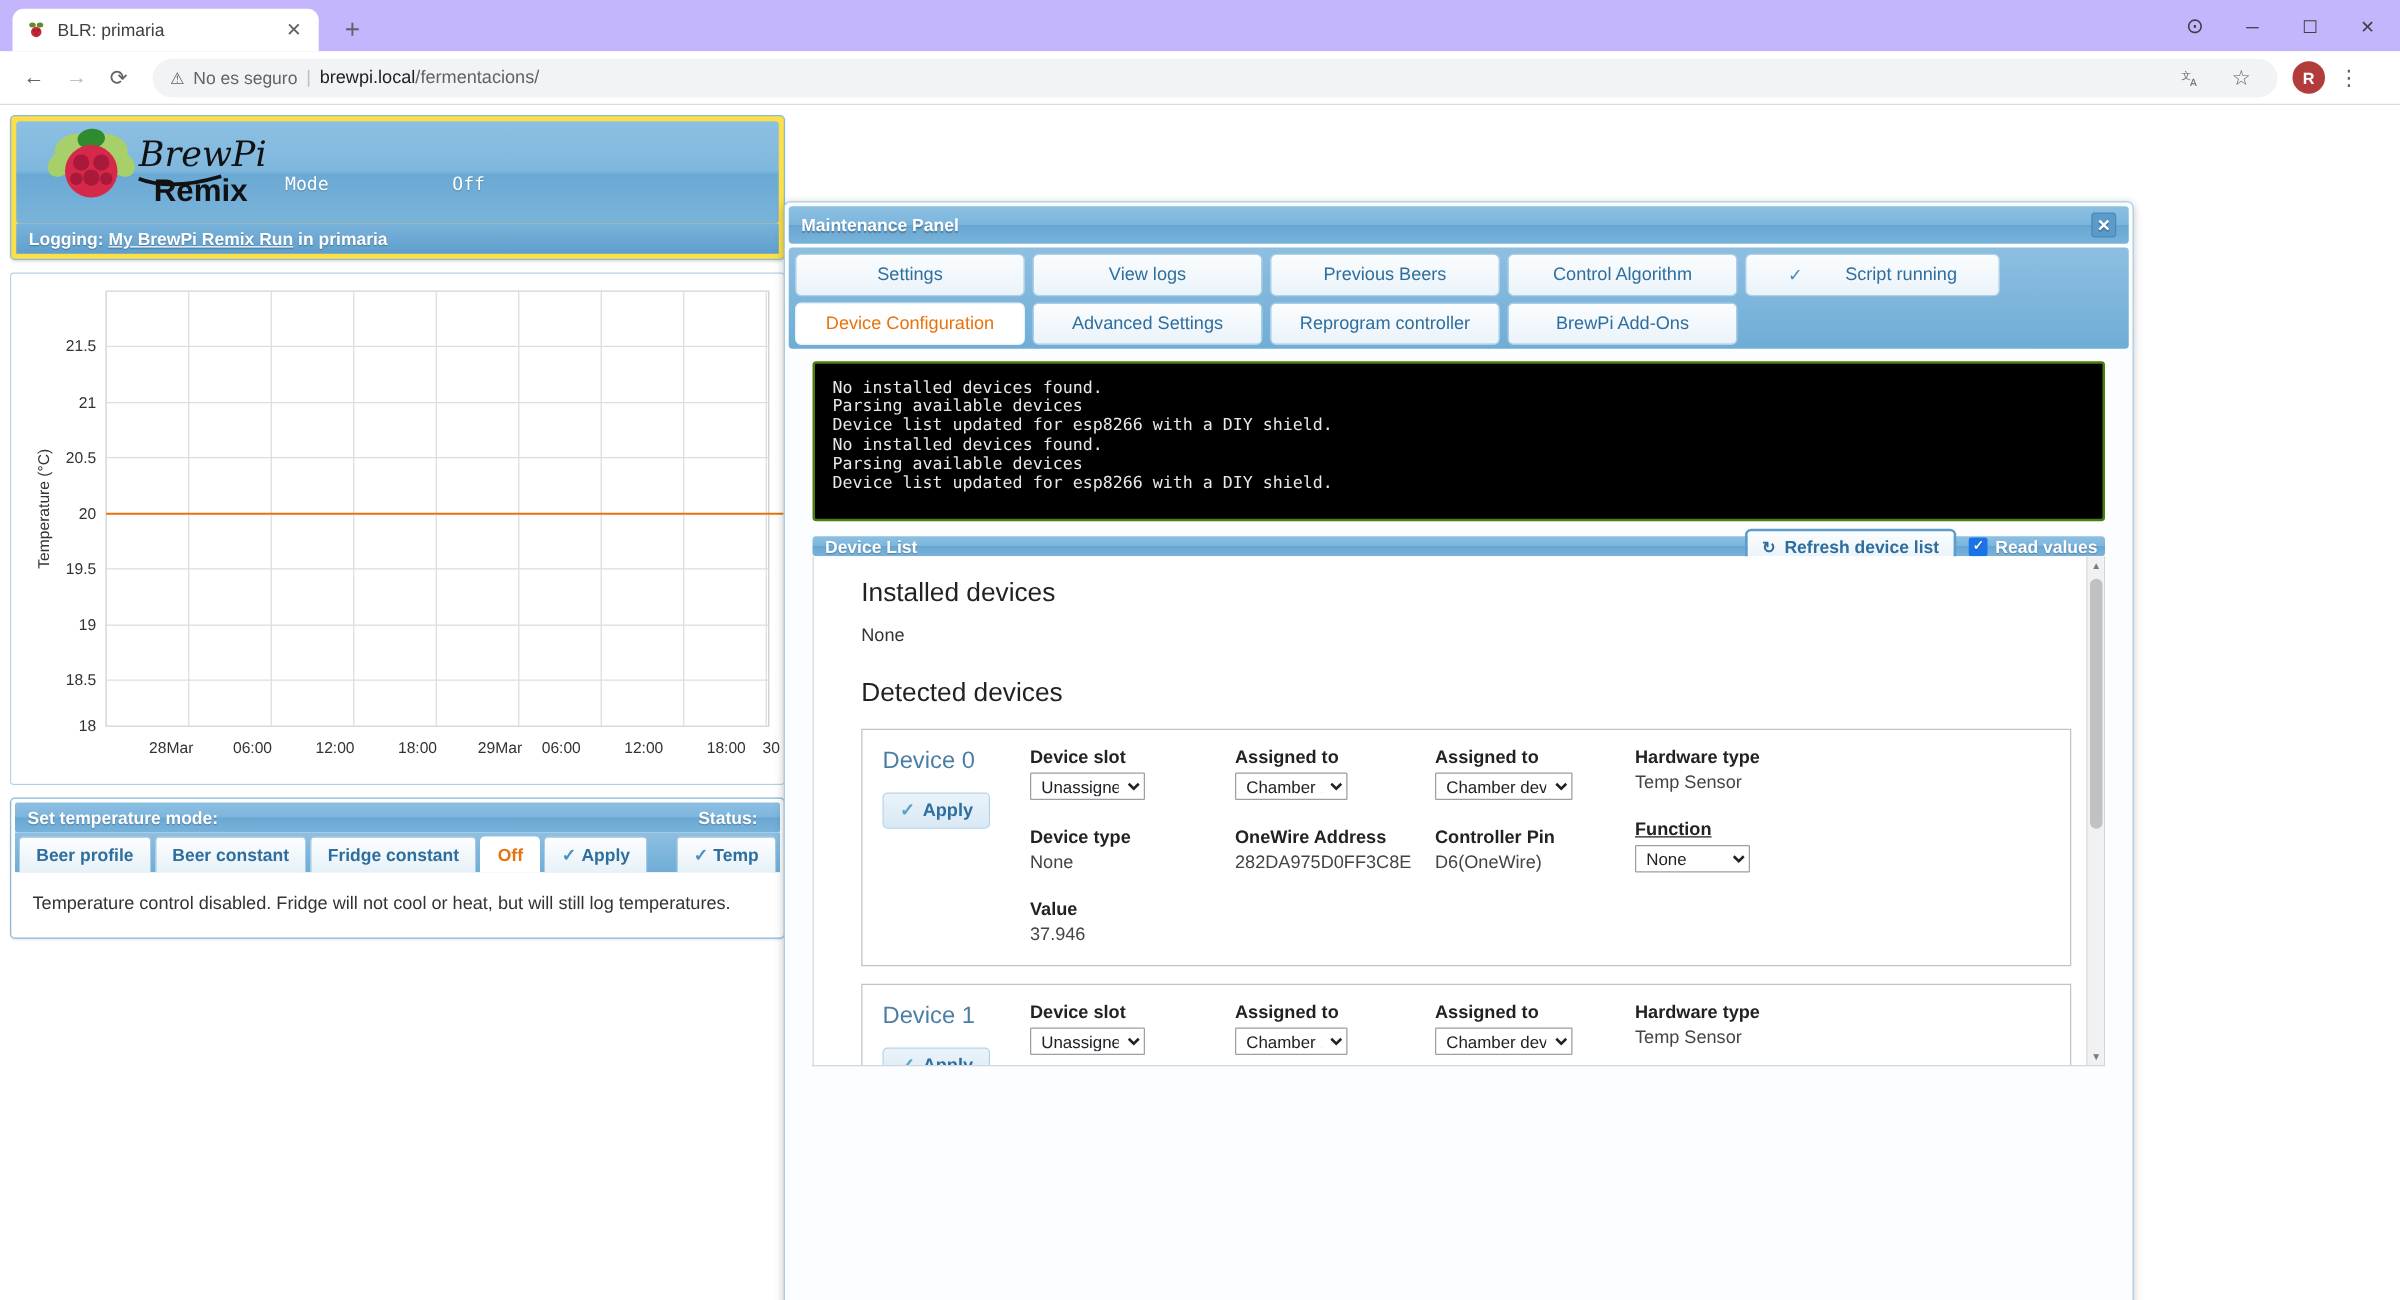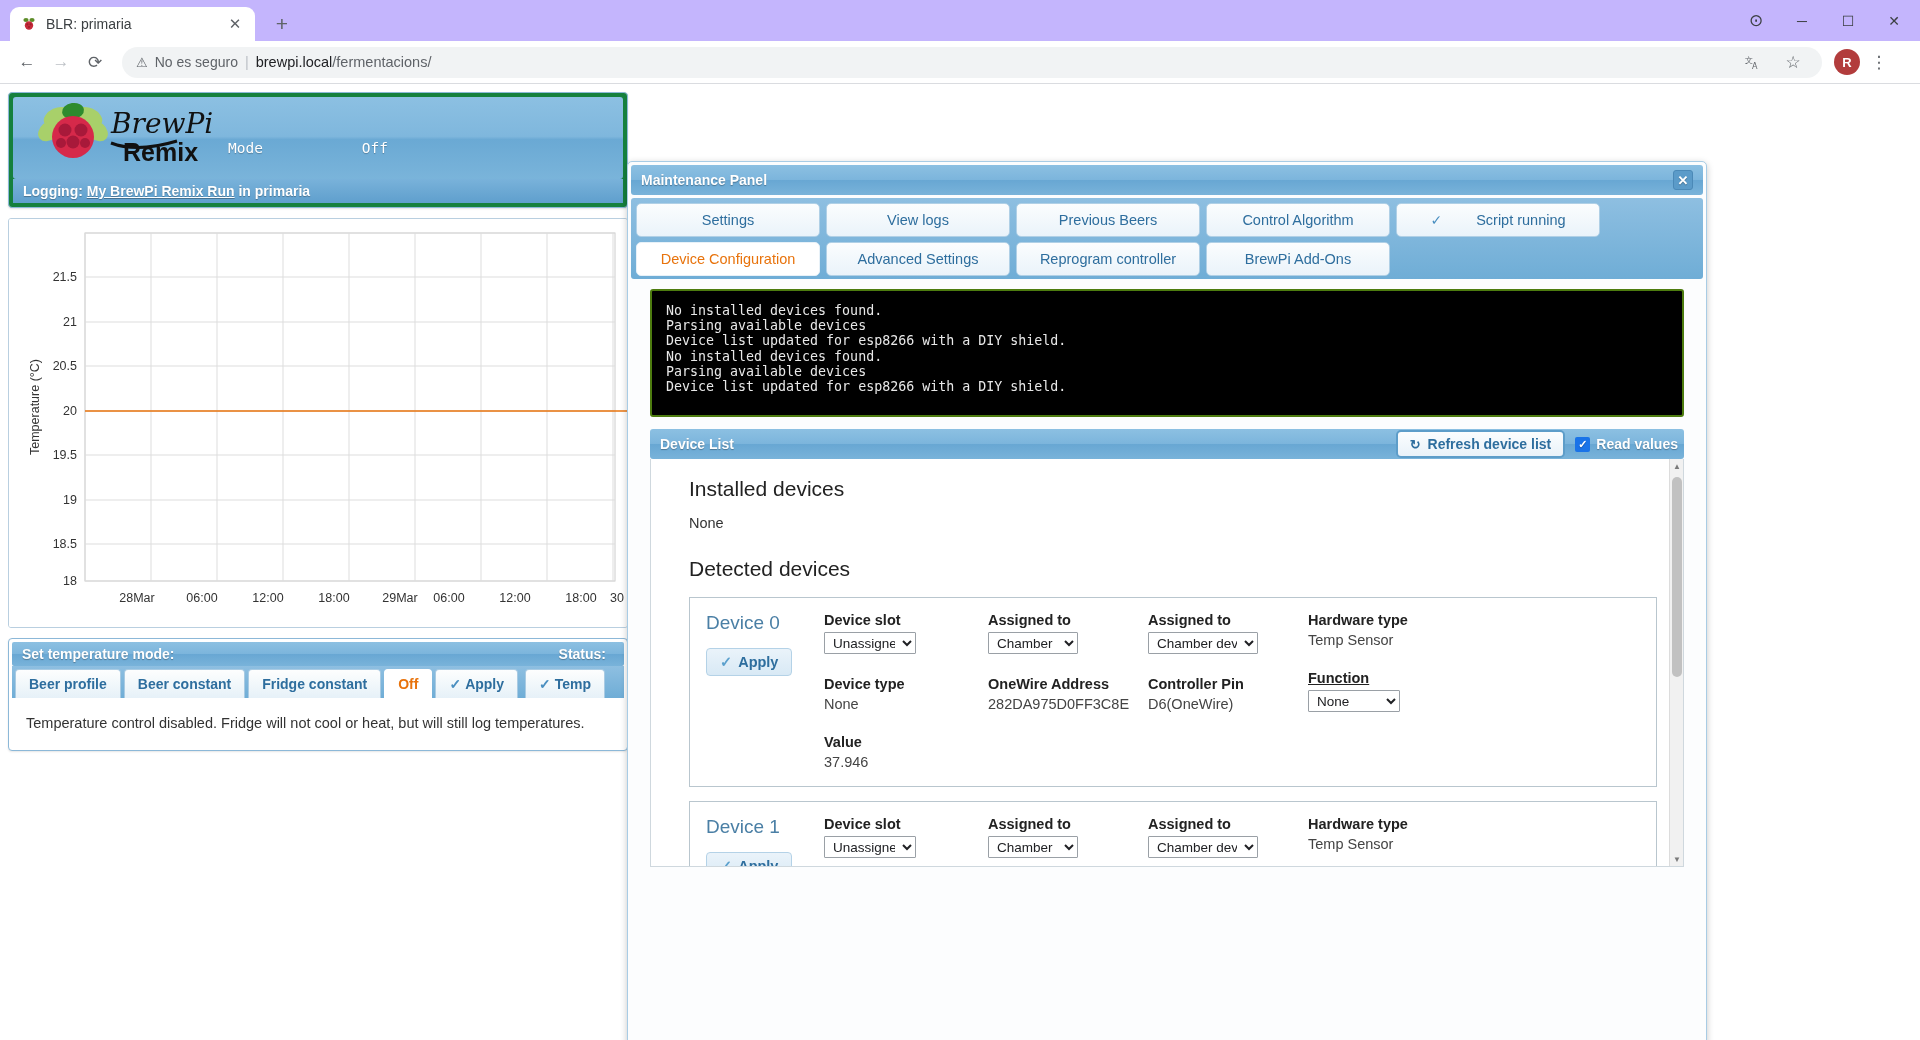--- a/index.html
+++ b/index.html
@@ -76,21 +76,21 @@
     justify-content: center; font-weight: bold;
   }
 
   
   .page { position: relative; width: 1920px; height: 956px; background: #fff; }
 
   
   .left-col { position: absolute; left: 8px; top: 8px; width: 620px; }
 
   .beer-panel {
-    border: 1px solid #8cb8d8; border-radius: 4px; background: #15803d;
+    border: 1px solid #8cb8d8; border-radius: 4px; background: #fde047;
     padding: 4px; box-shadow: 0 1px 2px rgba(0,0,0,.12);
   }
   .beer-head {
     height: 82px; border-radius: 3px;
     background: linear-gradient(180deg,#8cc0e2 0%,#7fb7dd 48%,#6aa9d4 52%,#7ab4da 100%);
     display: flex; align-items: flex-start; position: relative; overflow: hidden;
   }
   .logo-wrap { padding: 4px 0 0 14px; width: 215px; }
   .logo-svg { display: block; }
   .beer-stats {
@@ -119,21 +119,21 @@
     background: #fff; padding: 3px; box-shadow: 0 1px 2px rgba(0,0,0,.1);
   }
   .tm-head {
     background: linear-gradient(180deg,#8cc0e2 0%,#7cb5dc 49%,#68a7d3 51%,#79b3da 100%);
     color: #fff; font-size: 14px; font-weight: bold; padding: 4px 10px;
     text-shadow: 0 1px 1px rgba(0,0,0,.3); display: flex; border-radius: 2px;
   }
   .tm-head .status { margin-left: auto; padding-right: 8px; }
   .tm-btnrow {
     display: flex; background: linear-gradient(180deg,#8ebfe1,#6fadd6);
-    padding: 3px 19px 0 3px; gap: 3px; align-items: flex-end;
+    padding: 3px 3px 0 3px; gap: 3px; align-items: flex-end;
   }
   .tm-btn {
     background: linear-gradient(180deg,#fdfefe,#e6f1f8);
     border: 1px solid #a9cbe3; border-bottom: none;
     border-radius: 4px 4px 0 0; padding: 6px 13px;
     font-size: 14px; color: #2e6e9e; font-weight: bold; white-space: nowrap;
   }
   .tm-btn.active { background: #fff; color: #e8730c; border-color: #fff; }
   .tm-btn.apply { color: #2e6e9e; }
   .tm-btn .chk { color: #4a8fc0; margin-right: 4px; }
@@ -184,21 +184,21 @@
   .mtab .chk { color: #4a8fc0; font-size: 14px; }
 
   .console {
     margin: 10px 22px 0 22px; height: 128px; background: #000; color: #e8e8e8;
     border: 2px solid #4d7c0f; border-radius: 3px;
     font-family: "DejaVu Sans Mono", monospace; font-size: 13.3px;
     line-height: 15.2px; padding: 12px 14px; overflow: hidden; white-space: pre;
   }
 
   .dl-head {
-    margin: 12px 22px 0 22px; height: 30px; border-radius: 3px;
+    margin: 12px 22px 0 22px; height: 16px; border-radius: 3px;
     background: linear-gradient(180deg,#8cc0e2 0%,#7cb5dc 49%,#68a7d3 51%,#79b3da 100%);
     display: flex; align-items: center; padding: 0 6px 0 10px;
     color: #fff; font-size: 14px; font-weight: bold;
     text-shadow: 0 1px 1px rgba(0,0,0,.3);
   }
   .dl-head .spacer { flex: 1 1 auto; }
   .refresh-btn {
     background: linear-gradient(180deg,#fbfdfe,#e9f2f9);
     border: 2px solid #5d9dc9; border-radius: 5px;
     color: #2e6e9e; font-size: 14px; font-weight: bold;

